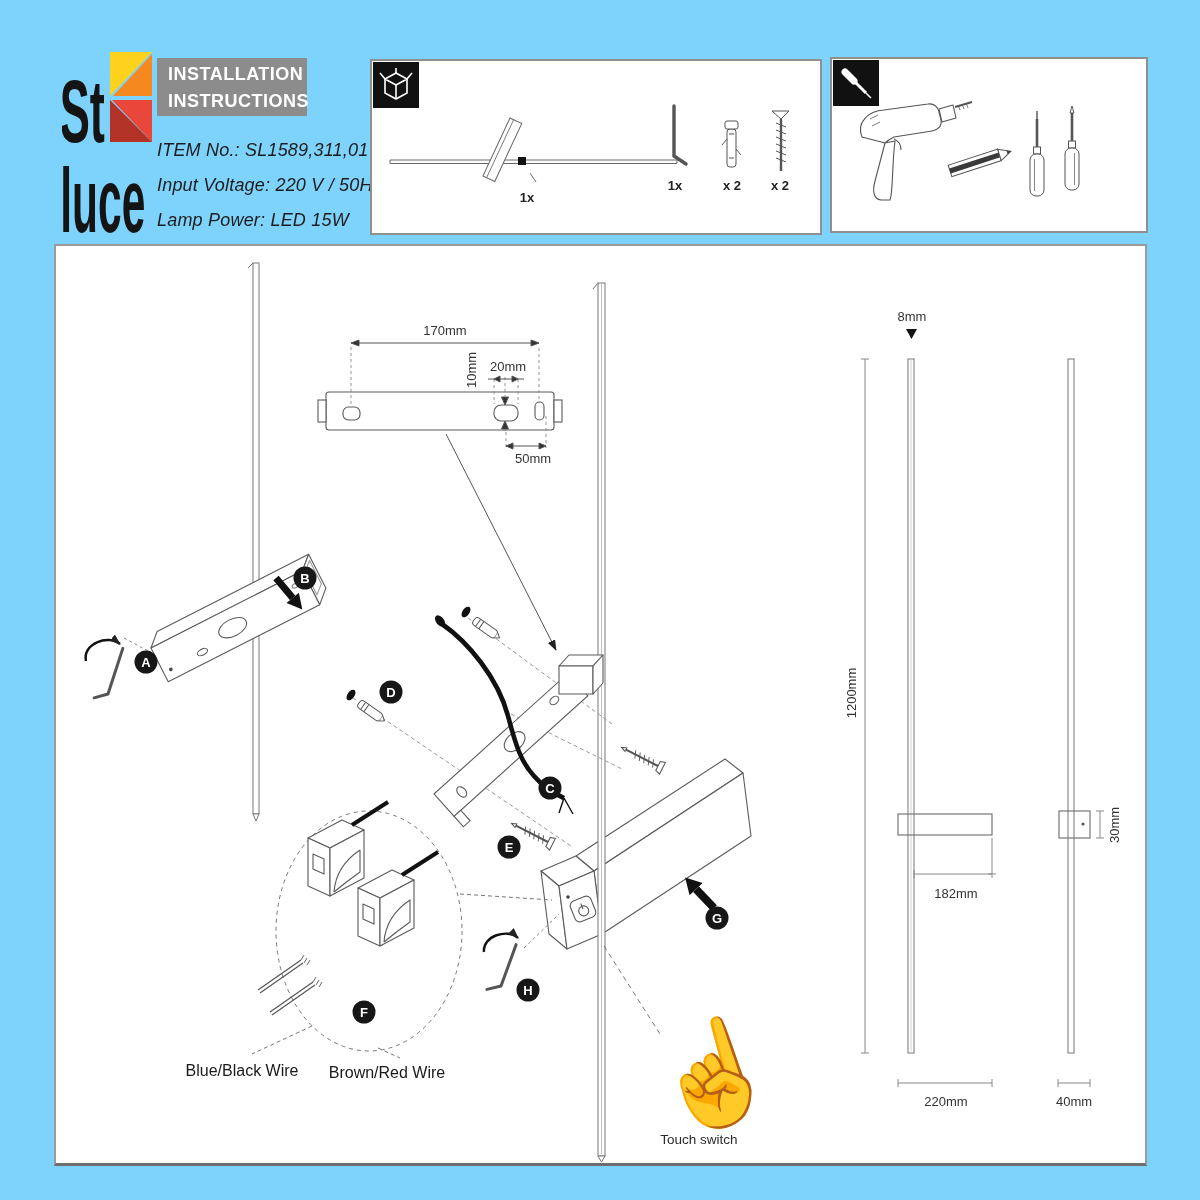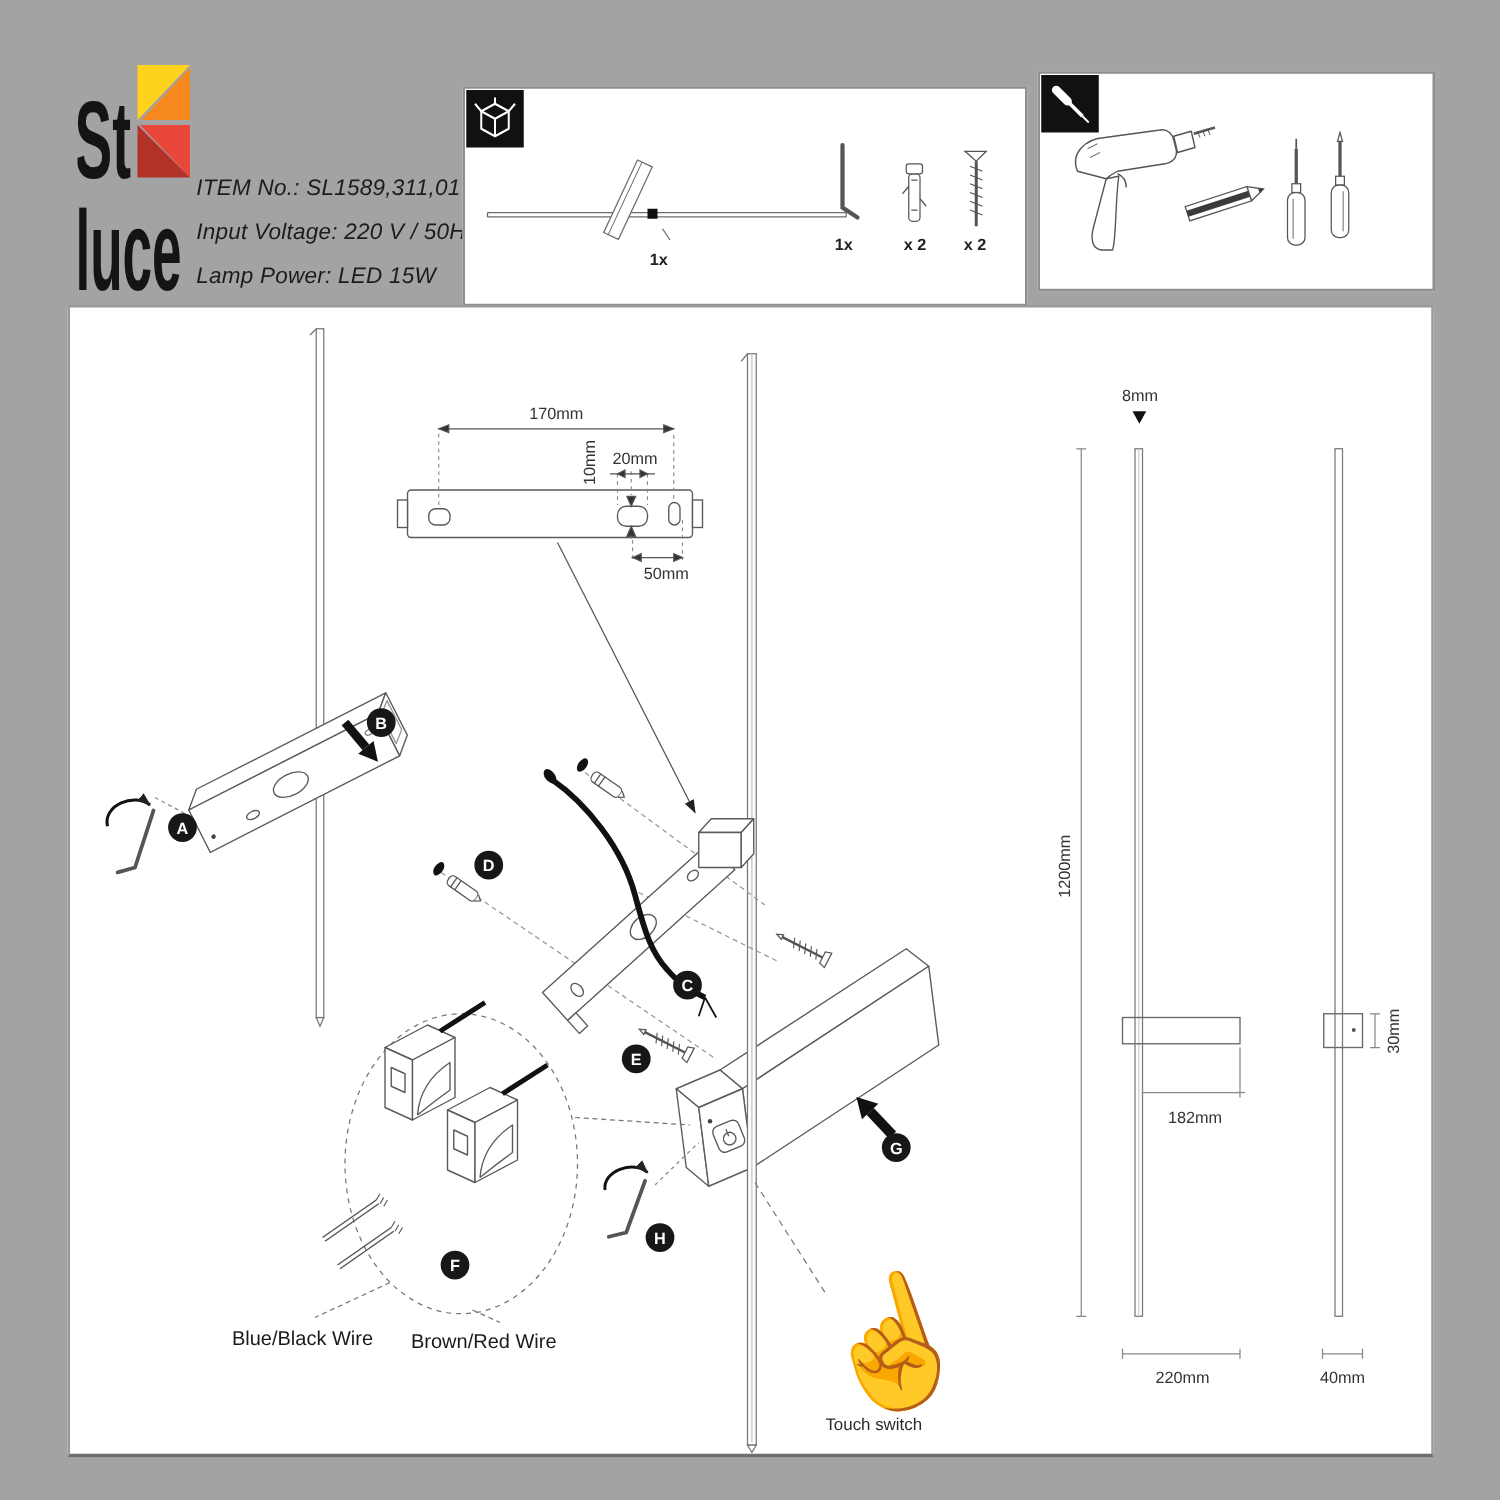--- a/index.html
+++ b/index.html
@@ -1,16 +1,16 @@
 <!DOCTYPE html>
 <html><head>
 <meta charset="utf-8">
 <style>
   html,body{margin:0;padding:0;background:#fff;}
-  .page{position:relative;width:1200px;height:1200px;background:#a3a3a3;
+  .page{position:relative;width:1200px;height:1200px;background:#7dd3fc;
         font-family:"Liberation Sans",sans-serif;overflow:hidden;}
   .abs{position:absolute;}
   .titlebox{background:#8c8c8c;color:#fff;font-weight:bold;font-size:18px;
             line-height:27px;padding:3px 0 3px 11px;letter-spacing:.5px;width:139px;height:52px;}
   .info{font-size:18px;color:#1c1c1c;line-height:35px;letter-spacing:.2px;font-style:italic;}
   .box{border:2px solid #8f8f8f;background:#fff;}
   .mainframe{border:2px solid #9a9a9a;border-bottom:3px solid #6e6e6e;background:#fff;}
   svg{display:block;}
   text{font-family:"Liberation Sans",sans-serif;}
   .dim{font-size:13px;fill:#333;}
@@ -27,28 +27,32 @@
     <text x="-3" y="62" font-size="58" font-weight="bold" fill="#141414" transform="scale(0.78,1.52)">St</text>
     <g>
       <polygon points="48,4 90,4 48,48" fill="#FFD21E"></polygon>
       <polygon points="90,6 90,48 51,48" fill="#F5881F"></polygon>
       <polygon points="50,52 90,52 90,94" fill="#E9473A"></polygon>
       <polygon points="48,52 90,94 48,94" fill="#B23227"></polygon>
     </g>
     <text x="-2" y="101" font-size="50" font-weight="bold" fill="#141414" transform="scale(0.85,1.82)">luce</text>
   </svg>
 
+  <div class="abs titlebox" style="left: 157px; top: 58px; background: rgb(140, 140, 140);">
+    <div>INSTALLATION</div>
+    <div>INSTRUCTIONS</div>
+  </div>
 
   <div class="abs info" style="left:157px;top:133px;">
     <div>ITEM No.: SL1589,311,01</div>
     <div>Input Voltage: 220 V / 50Hz</div>
     <div>Lamp Power: LED 15W</div>
   </div>
 
-  <div class="abs box" style="left:370px;top:69px;width:448px;height:172px;">
+  <div class="abs box" style="left:370px;top:59px;width:448px;height:172px;">
     <svg width="448" height="172" viewBox="0 0 448 172">
 
       <g>
         <rect x="1" y="1" width="46" height="46" fill="#111"></rect>
         <g stroke="#fff" stroke-width="1.6" fill="none" stroke-linejoin="round">
           <polygon points="13,18 24,12 35,18 24,24"></polygon>
           <path d="M13,18 V32 L24,38 L35,32 V18"></path>
           <path d="M24,24 V38"></path>
           <path d="M13,18 L8,12 M35,18 L40,12 M24,12 V7"></path>
         </g>

